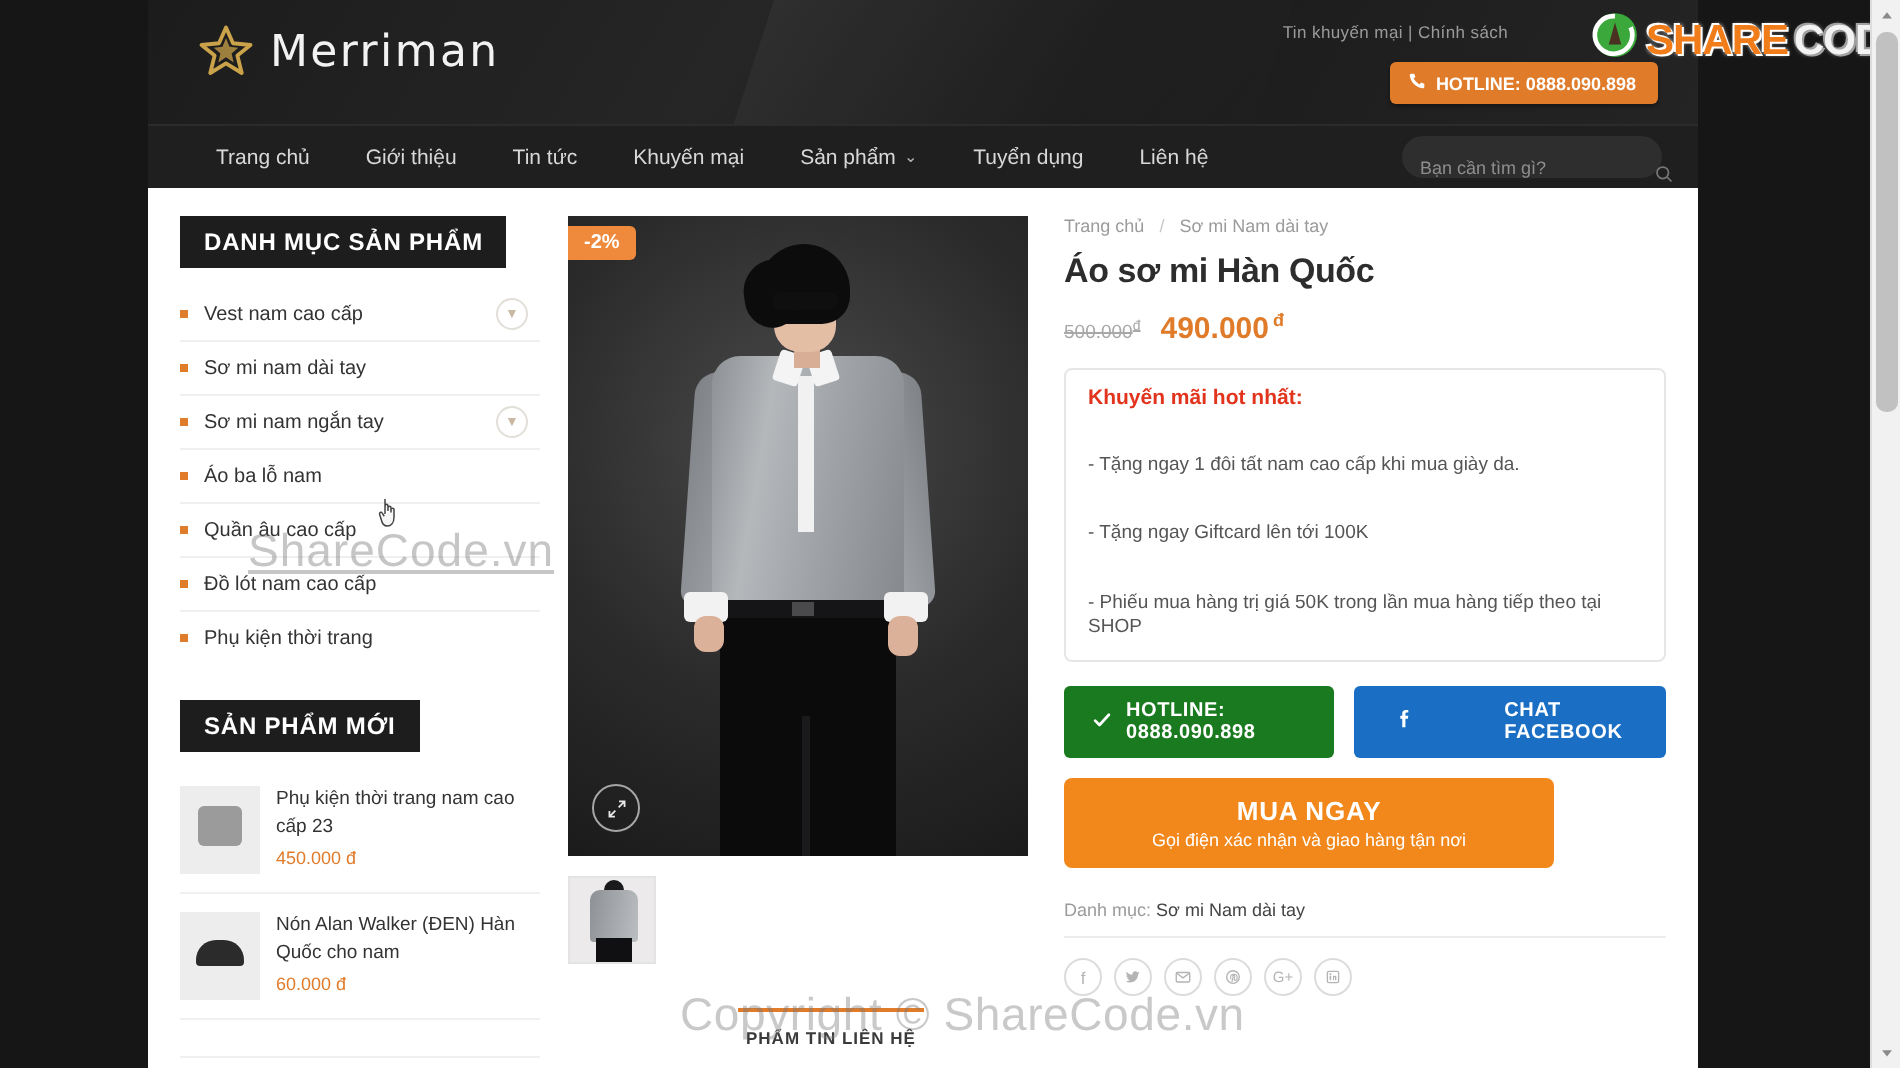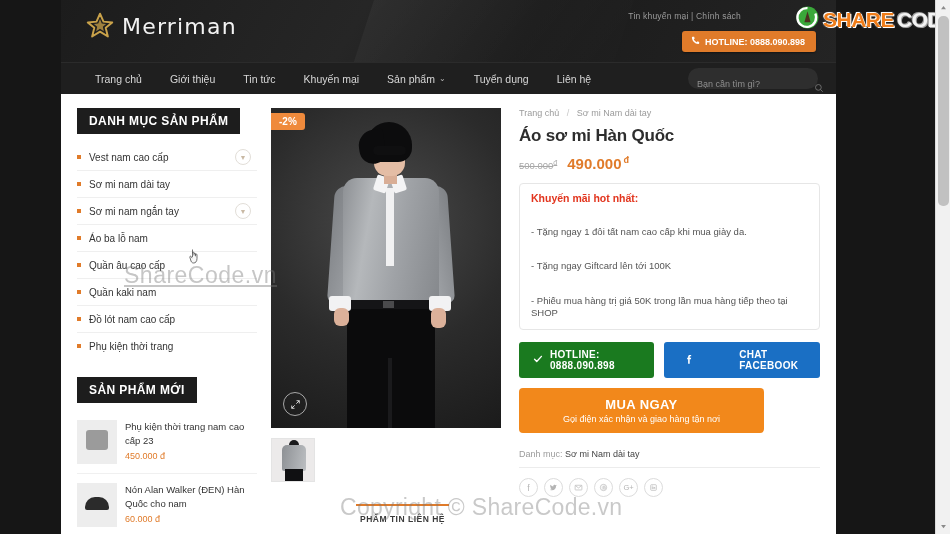--- a/index.html
+++ b/index.html
@@ -8,21 +8,21 @@
     font-family: "Liberation Sans", sans-serif;
     background: #1a1a1a;
     overflow: hidden;
   }
   .viewport { position: relative; width: 950px; height: 534px; background: #161616; overflow: hidden; }
 
   
   .page-bg { position: absolute; inset: 0; background: #161616; }
 
   
-  .site { position: absolute; left: 61px; top: 0; width: 775px; height: 472px; border-radius: 19px; }
+  .site { position: absolute; left: 74px; top: 0; width: 775px; height: 472px; border-radius: 19px; }
 
   
   .header {
     position: relative; height: 62px;
     background: linear-gradient(120deg,#1c1c1c 0%,#262626 38%,#1b1b1b 60%,#242424 100%);
     overflow: hidden;
   }
   .header::after{
     content:""; position:absolute; left:300px; top:-40px; width:260px; height:160px;
     background: linear-gradient(115deg, rgba(255,255,255,0.045), rgba(255,255,255,0));
@@ -356,23 +356,20 @@
             <span>Sơ mi nam ngắn tay</span>
             <span class="cat-toggle">▼</span>
           </div>
           <div class="cat-item">
             <span>Áo ba lỗ nam</span>
           </div>
           <div class="cat-item">
             <span>Quần âu cao cấp</span>
           </div>
           <div class="cat-item">
-            <span>Quần kaki nam</span>
-          </div>
-          <div class="cat-item">
             <span>Đồ lót nam cao cấp</span>
           </div>
           <div class="cat-item">
             <span>Phụ kiện thời trang</span>
           </div>
         </div>
 
         <div class="panel-title newprod-title">SẢN PHẨM MỚI</div>
 
         <div class="np-list">

